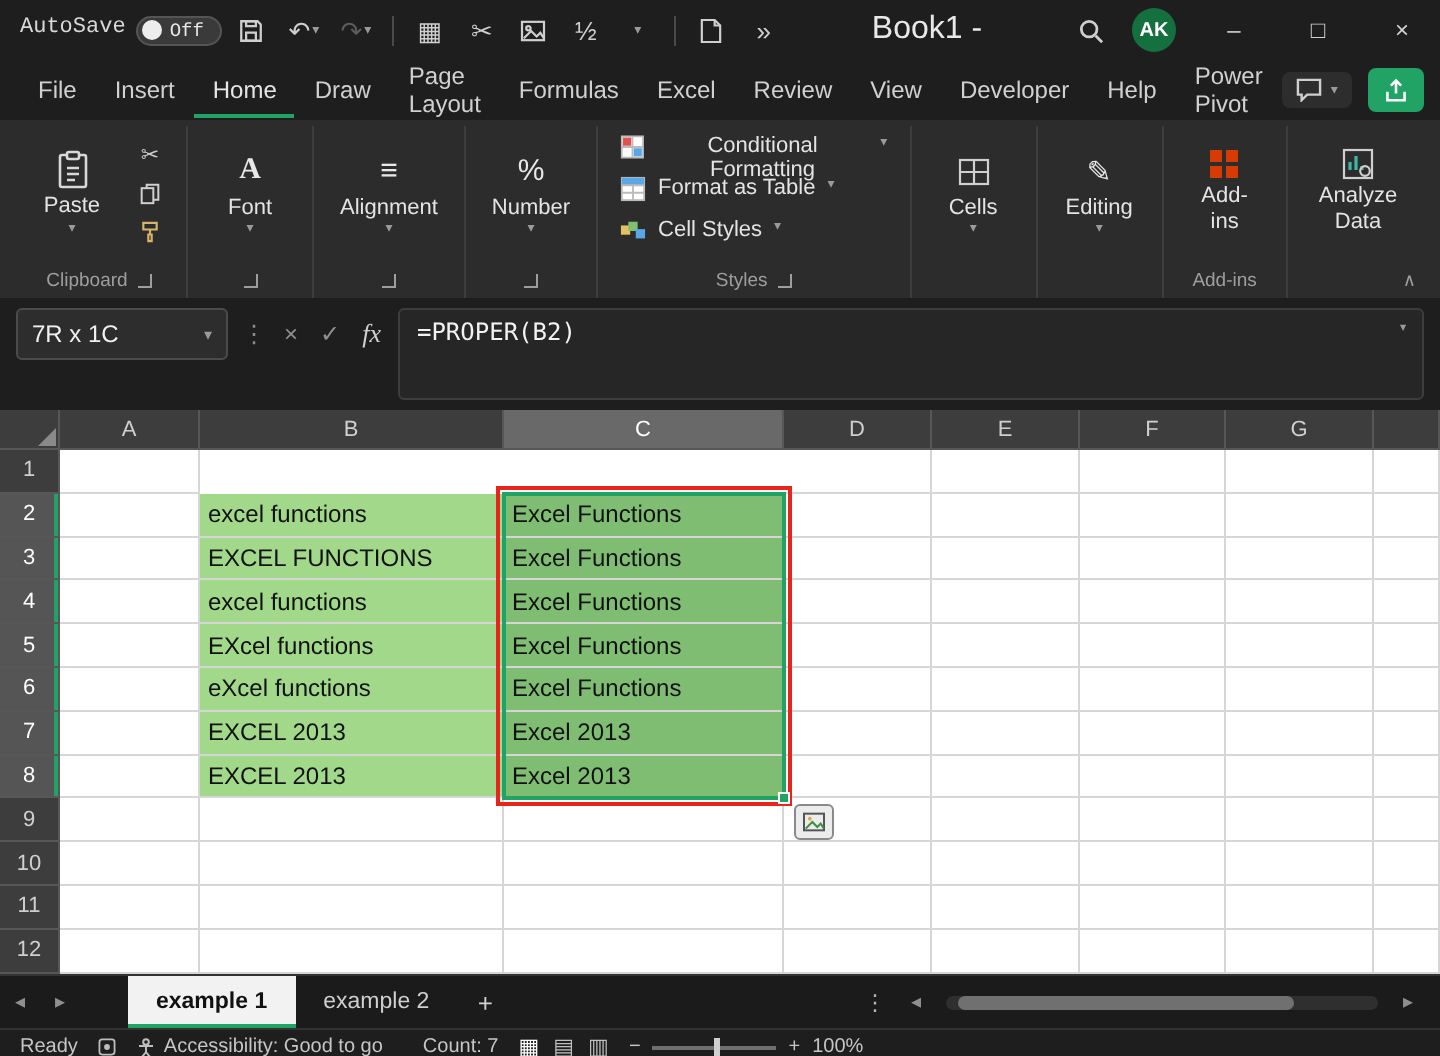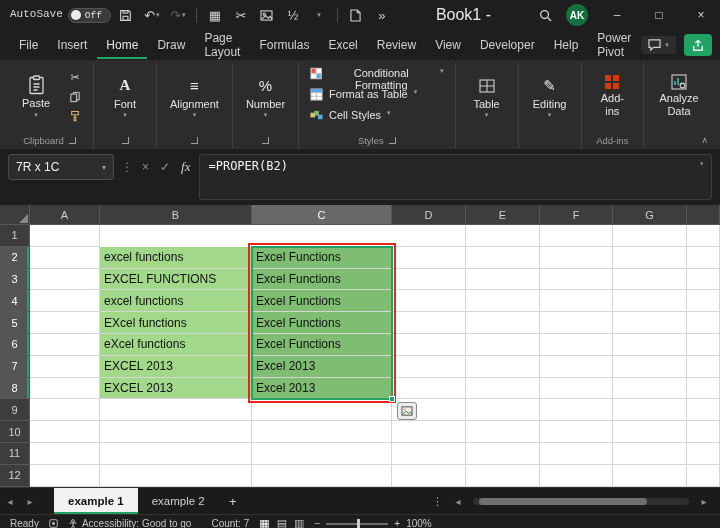--- a/index.html
+++ b/index.html
@@ -74,21 +74,21 @@
   .cell-source{background:var(--green-b);}
   .cell-result{background:var(--green-c);}
   .sel-green{position:absolute;border:2px solid var(--accent);box-sizing:border-box;pointer-events:none;}
   .sel-red{position:absolute;border:2px solid var(--red);box-sizing:border-box;pointer-events:none;}
   .fill-handle{position:absolute;background:var(--accent);border:1px solid #fff;box-sizing:border-box;}
   .smart-tag{position:absolute;width:18px;height:16px;background:#ececec;border:1px solid #8a8a8a;border-radius:3px;display:flex;align-items:center;justify-content:center;}
 
   
   .sheetbar{height:26px;background:#1b1b1b;display:flex;align-items:stretch;color:#b5b5b5;font-size:11px;border-top:1px solid #333;}
   .nav-btn{width:20px;display:flex;align-items:center;justify-content:center;color:#8f8f8f;font-size:10px;background:none;border:none;}
-  .sheet-tabs{display:flex;align-items:stretch;margin-left:14px;}
+  .sheet-tabs{display:flex;align-items:stretch;margin-left:24px;}
   .sheet-tab{display:flex;align-items:center;padding:0 14px;font-size:11.5px;color:#cfcfcf;}
   .sheet-tab.active{background:#f2f2f2;color:#111;font-weight:bold;box-shadow:inset 0 -2px 0 var(--accent);}
   .add-tab{width:28px;display:flex;align-items:center;justify-content:center;font-size:13px;color:#cfcfcf;background:none;border:none;}
   .sb-right{margin-left:auto;display:flex;align-items:center;gap:5px;padding-right:6px;}
   .hscroll{width:216px;height:7px;background:#2f2f2f;border-radius:4px;position:relative;}
   .hscroll-thumb{position:absolute;left:6px;top:0;width:168px;height:7px;background:#707070;border-radius:4px;}
 
   
   .statusbar{height:18px;background:#1e1e1e;display:flex;align-items:center;gap:10px;padding:0 10px;font-size:10px;color:#c6c6c6;border-top:1px solid #333;box-sizing:border-box;}
   .sb-item{display:flex;align-items:center;gap:4px;}
@@ -322,21 +322,21 @@
       </div>
   </div>
 
   <div class="rgroup">
     <div class="rg-content">
       <button class="collapsed-btn">
         <svg class="cb-icon" width="16" height="16" viewBox="0 0 16 16" fill="none" stroke="#cfcfcf" stroke-width="1.1">
             <rect x="1" y="2" width="14" height="12"></rect>
             <path d="M8 2v12M1 8h14"></path>
           </svg>
-        <span>Table</span>
+        <span>Cells</span>
         <span class="dd">▾</span>
       </button>
     </div>
     <div class="rg-label"></div>
   </div>
 
   <div class="rgroup">
     <div class="rg-content">
       <button class="collapsed-btn">
         <span class="cb-icon">✎</span>

